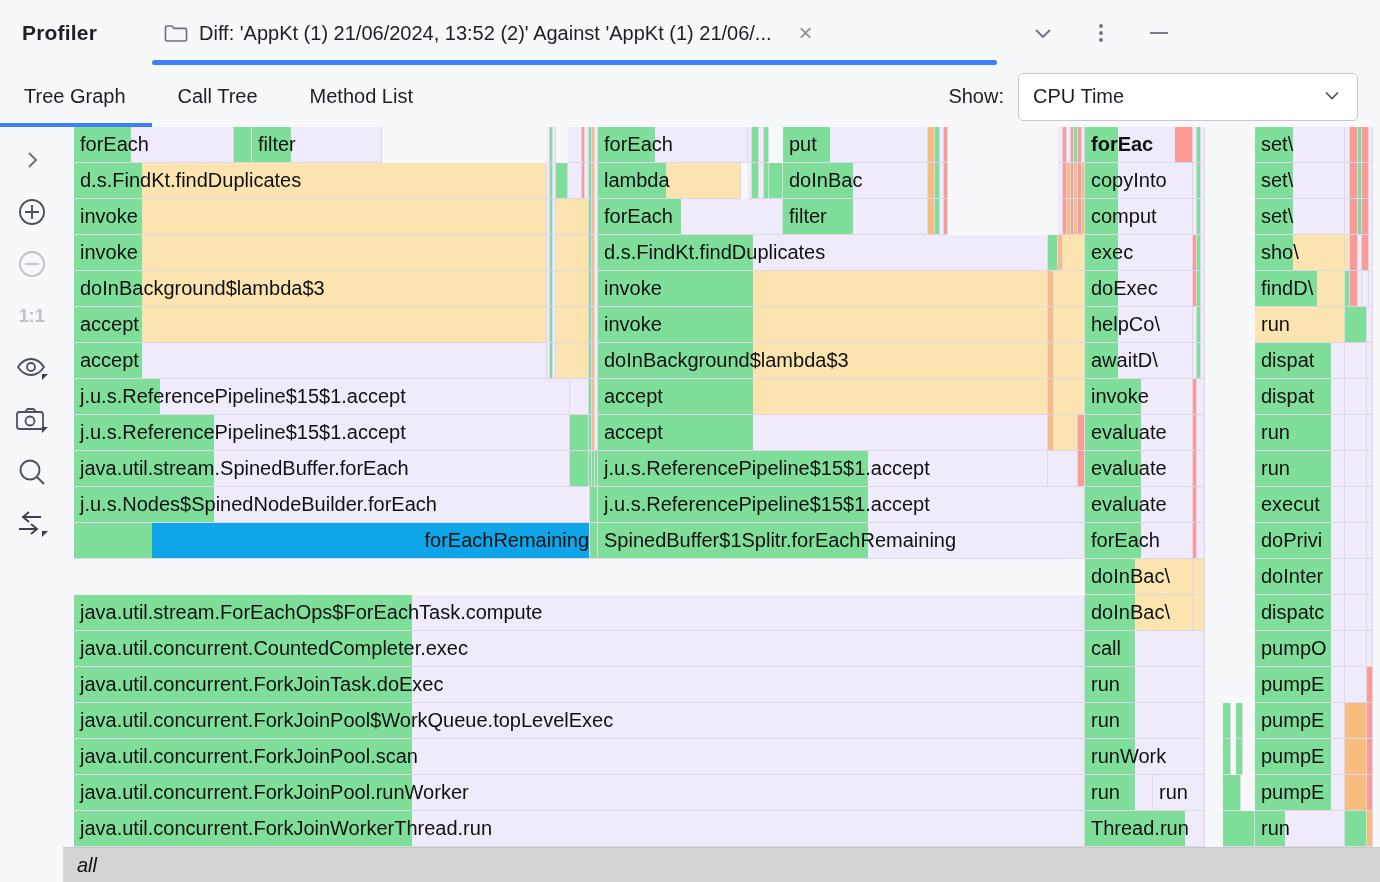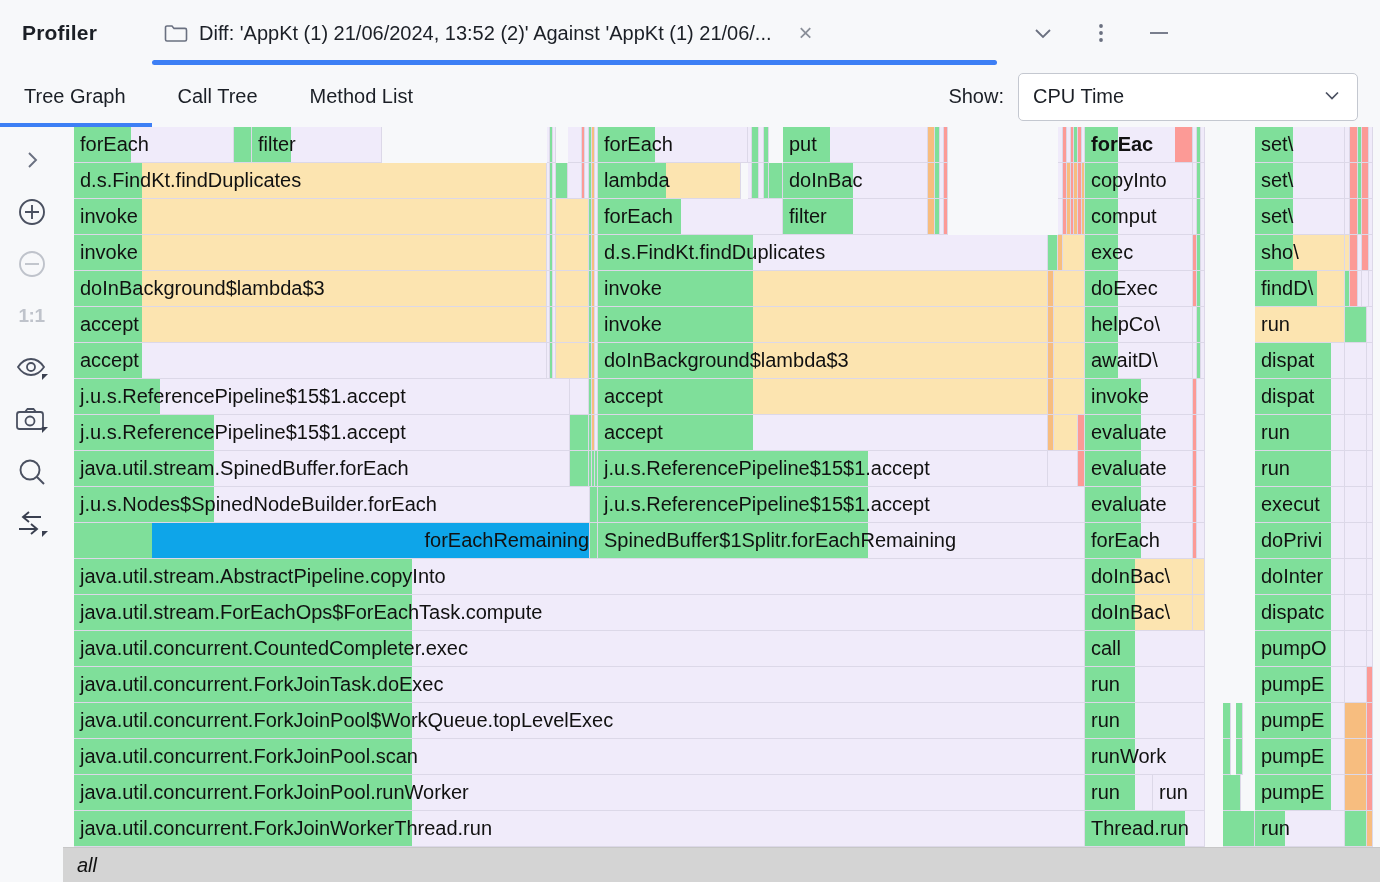--- a/index.html
+++ b/index.html
@@ -1041,24 +1041,20 @@
           <div class="lbl">doPrivi</div>
         </div>
         <div class="frame" title="" style="left: 1282px; width: 22px; background: rgb(240, 235, 250);">
           <div class="fill" style="width: 22px; background: rgb(240, 235, 250);"></div>
         </div>
         <div class="frame" title="" style="left: 1304px; width: 6px; background: rgb(240, 235, 250);">
           <div class="fill" style="width: 6px; background: rgb(240, 235, 250);"></div>
         </div>
       </div>
       <div class="row" style="top: 432px;">
-        <div class="frame" title="java.util.stream.AbstractPipeline.copyInto" style="left: 11px; width: 1011px; background: rgb(240, 235, 250);">
-          <div class="fill" style="width: 338px; background: rgb(127, 223, 154);"></div>
-          <div class="lbl">java.util.stream.AbstractPipeline.copyInto</div>
-        </div>
         <div class="frame" title="doInBac\" style="left: 1022px; width: 108px; background: rgb(252, 228, 176);">
           <div class="fill" style="width: 50px; background: rgb(127, 223, 154);"></div>
           <div class="lbl">doInBac\</div>
         </div>
         <div class="frame" title="" style="left: 1130px; width: 12px; background: rgb(252, 228, 176);">
           <div class="fill" style="width: 12px; background: rgb(252, 228, 176);"></div>
         </div>
         <div class="frame" title="" style="left: 1142px; width: 50px; background: rgb(247, 248, 250); border-right: none; border-bottom: none;"></div>
         <div class="frame" title="doInter" style="left: 1192px; width: 90px; background: rgb(240, 235, 250);">
           <div class="fill" style="width: 76px; background: rgb(127, 223, 154);"></div>

